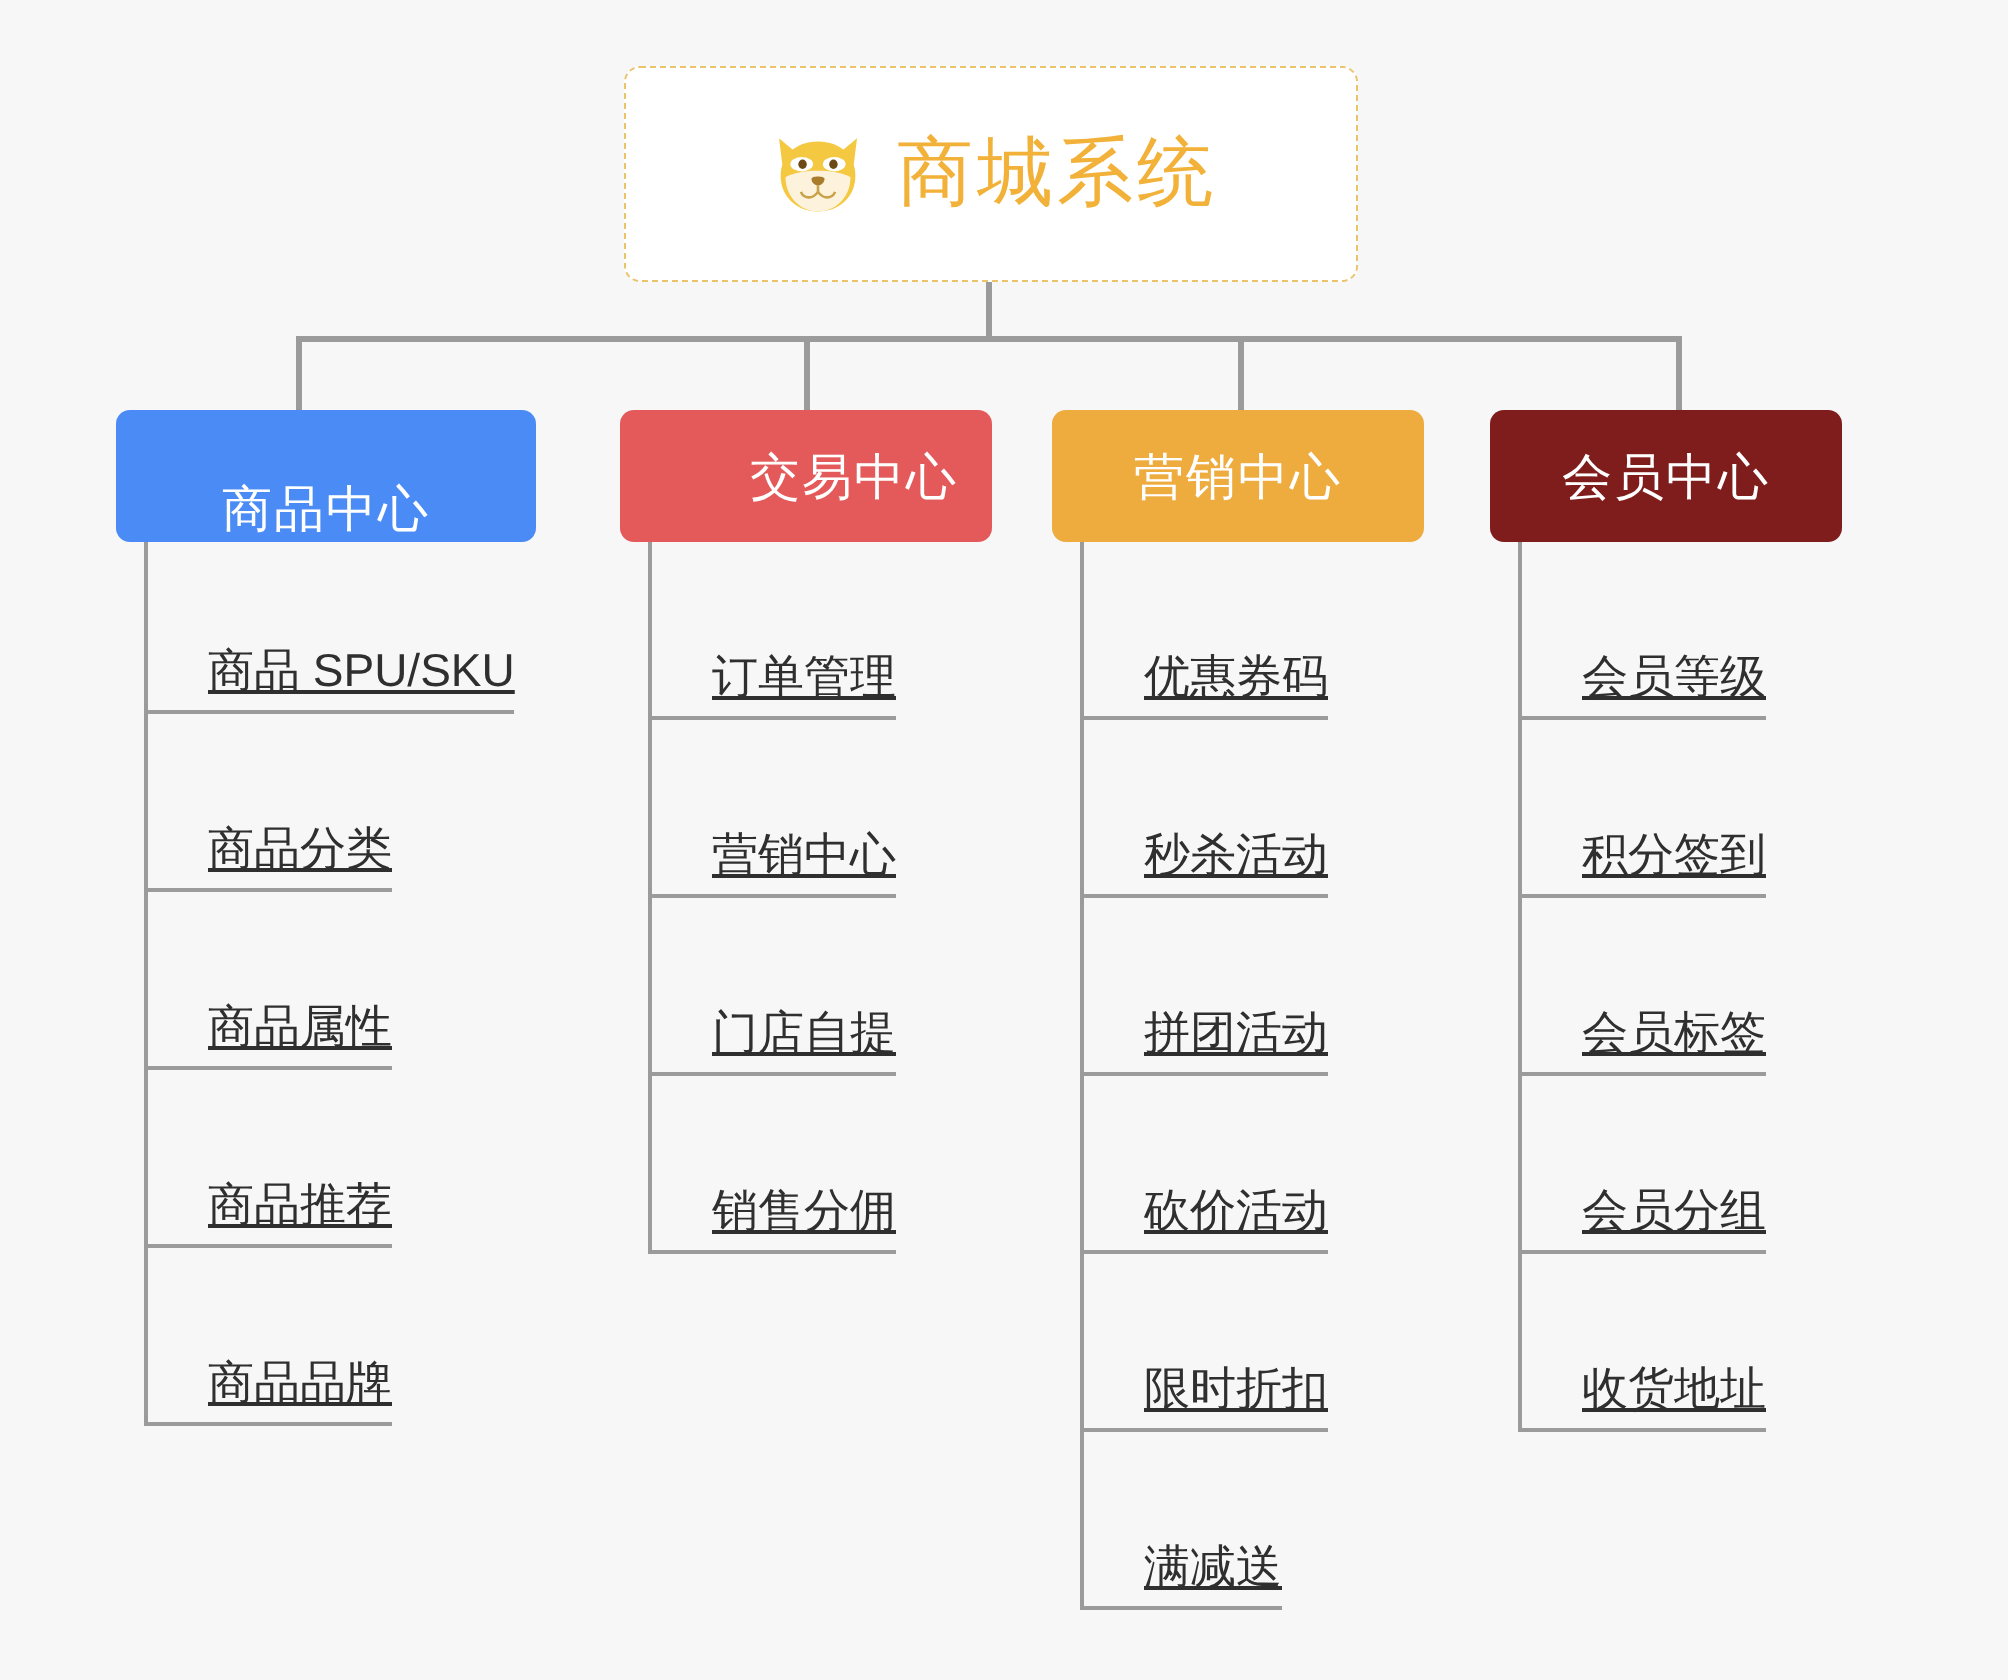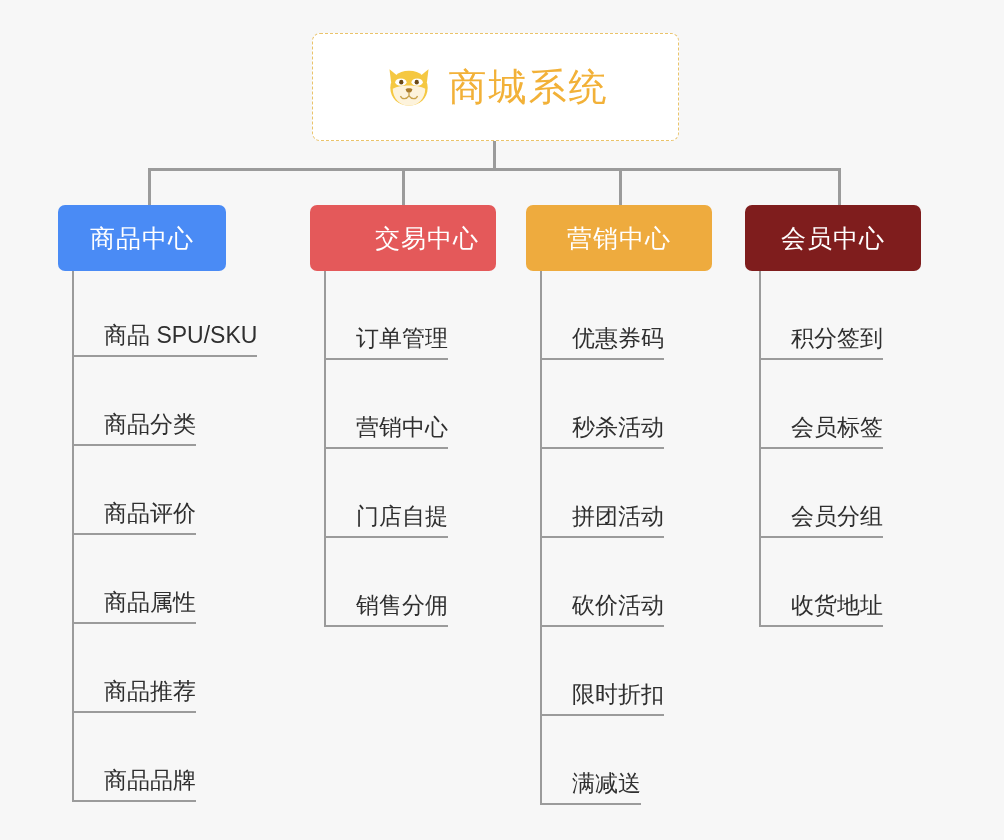--- a/index.html
+++ b/index.html
@@ -91,21 +91,21 @@
     height: 66px;
     border-radius: 7px;
     display: flex;
     align-items: center;
     justify-content: center;
     color: #ffffff;
     font-size: 25px;
     letter-spacing: 1px;
     box-sizing: border-box;
   }
-  .col-1 .cat-box { width: 168px; background: #4a8bf5; }
+  .col-1 .cat-box { width: 210px; background: #4a8bf5; align-items: flex-end; }
   .col-2 .cat-box { width: 186px; background: #e4595a; padding-left: 48px; }
   .col-3 .cat-box { width: 186px; background: #eeab3e; }
   .col-4 .cat-box { width: 176px; background: #7f1d1d; text-align: right; }
 
   
   .leaf-list {
     position: relative;
     margin-left: 14px;
     border-left: 2px solid #9b9b9b;
     padding-top: 0;
@@ -118,20 +118,21 @@
     box-sizing: border-box;
   }
   .leaf-label {
     margin-left: 30px;
     padding-bottom: 5px;
     border-bottom: 2px solid #9b9b9b;
     font-size: 23px;
     color: #2f2f2f;
     line-height: 1.2;
     white-space: nowrap;
+    text-decoration: underline;
   }
   
   .leaf-rule {
     position: absolute;
     left: 0;
     bottom: 0;
     width: 30px;
     height: 2px;
     background: #9b9b9b;
   }
@@ -175,24 +176,20 @@
       <div class="leaf-item">
         <span class="leaf-rule"></span>
         <span class="leaf-label">商品 SPU/SKU</span>
       </div>
       <div class="leaf-item">
         <span class="leaf-rule"></span>
         <span class="leaf-label">商品分类</span>
       </div>
       <div class="leaf-item">
         <span class="leaf-rule"></span>
-        <span class="leaf-label">商品评价</span>
-      </div>
-      <div class="leaf-item">
-        <span class="leaf-rule"></span>
         <span class="leaf-label">商品属性</span>
       </div>
       <div class="leaf-item">
         <span class="leaf-rule"></span>
         <span class="leaf-label">商品推荐</span>
       </div>
       <div class="leaf-item">
         <span class="leaf-rule"></span>
         <span class="leaf-label">商品品牌</span>
       </div>
@@ -255,20 +252,24 @@
     </div>
   </div>
 
   <div class="column col-4">
     <div class="cat-box">
       <span>会员中心</span>
     </div>
     <div class="leaf-list">
       <div class="leaf-item">
         <span class="leaf-rule"></span>
+        <span class="leaf-label">会员等级</span>
+      </div>
+      <div class="leaf-item">
+        <span class="leaf-rule"></span>
         <span class="leaf-label">积分签到</span>
       </div>
       <div class="leaf-item">
         <span class="leaf-rule"></span>
         <span class="leaf-label">会员标签</span>
       </div>
       <div class="leaf-item">
         <span class="leaf-rule"></span>
         <span class="leaf-label">会员分组</span>
       </div>

